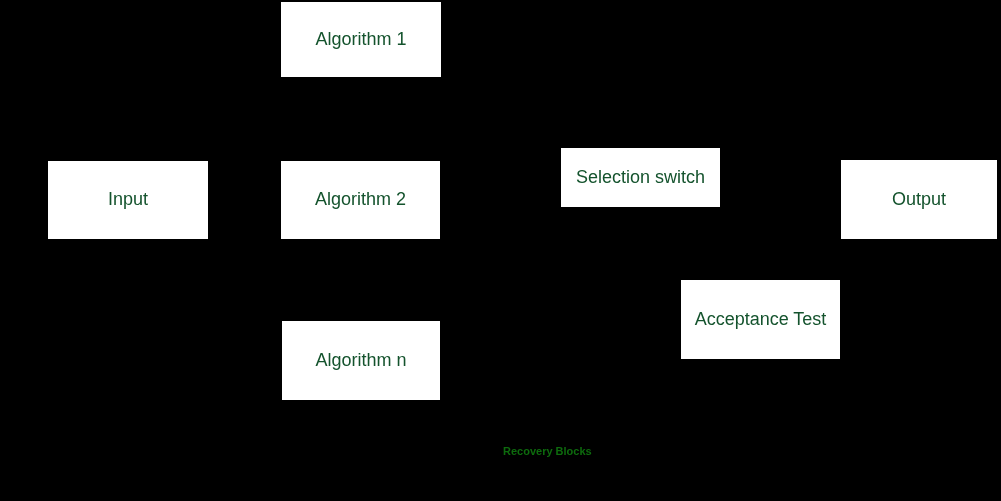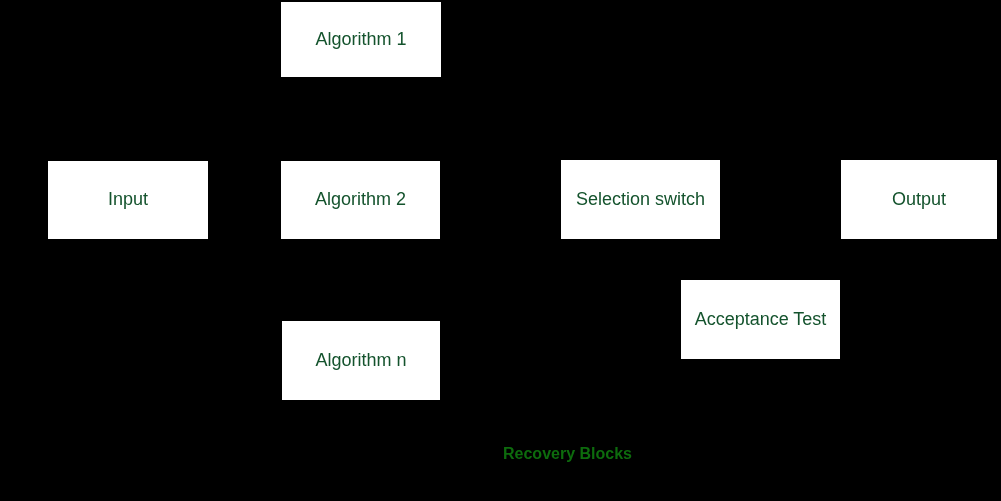--- a/index.html
+++ b/index.html
@@ -25,37 +25,37 @@
     align-items: center;
     justify-content: center;
     text-align: center;
     white-space: nowrap;
   }
   .caption {
     position: absolute;
     left: 503px;
     top: 445px;
     color: #0d6b0d;
-    font-size: 16px;
+    font-size: 11px;
     font-weight: bold;
     white-space: nowrap;
   }
 </style>
 </head>
 <body>
 
 <div class="canvas">
 
   <div class="node" style="left:281px; top:2px;   width:160px; height:75px;">Algorithm 1</div>
 
   <div class="node" style="left:0px;   top:161px; width:160px; height:78px;margin-left:48px;">Input</div>
 
   <div class="node" style="left:281px; top:161px; width:159px; height:78px;">Algorithm 2</div>
 
-  <div class="node" style="left:561px; top:160px; width:159px; height:79px;">Selection switch</div>
+  <div class="node" style="left:561px; top:148px; width:159px; height:59px;">Selection switch</div>
 
   <div class="node" style="left:841px; top:160px; width:156px; height:79px;">Output</div>
 
   <div class="node" style="left:681px; top:280px; width:159px; height:79px;">Acceptance Test</div>
 
   <div class="node" style="left:282px; top:321px; width:158px; height:79px;">Algorithm n</div>
 
   <div class="caption">Recovery Blocks</div>
 
 </div>

